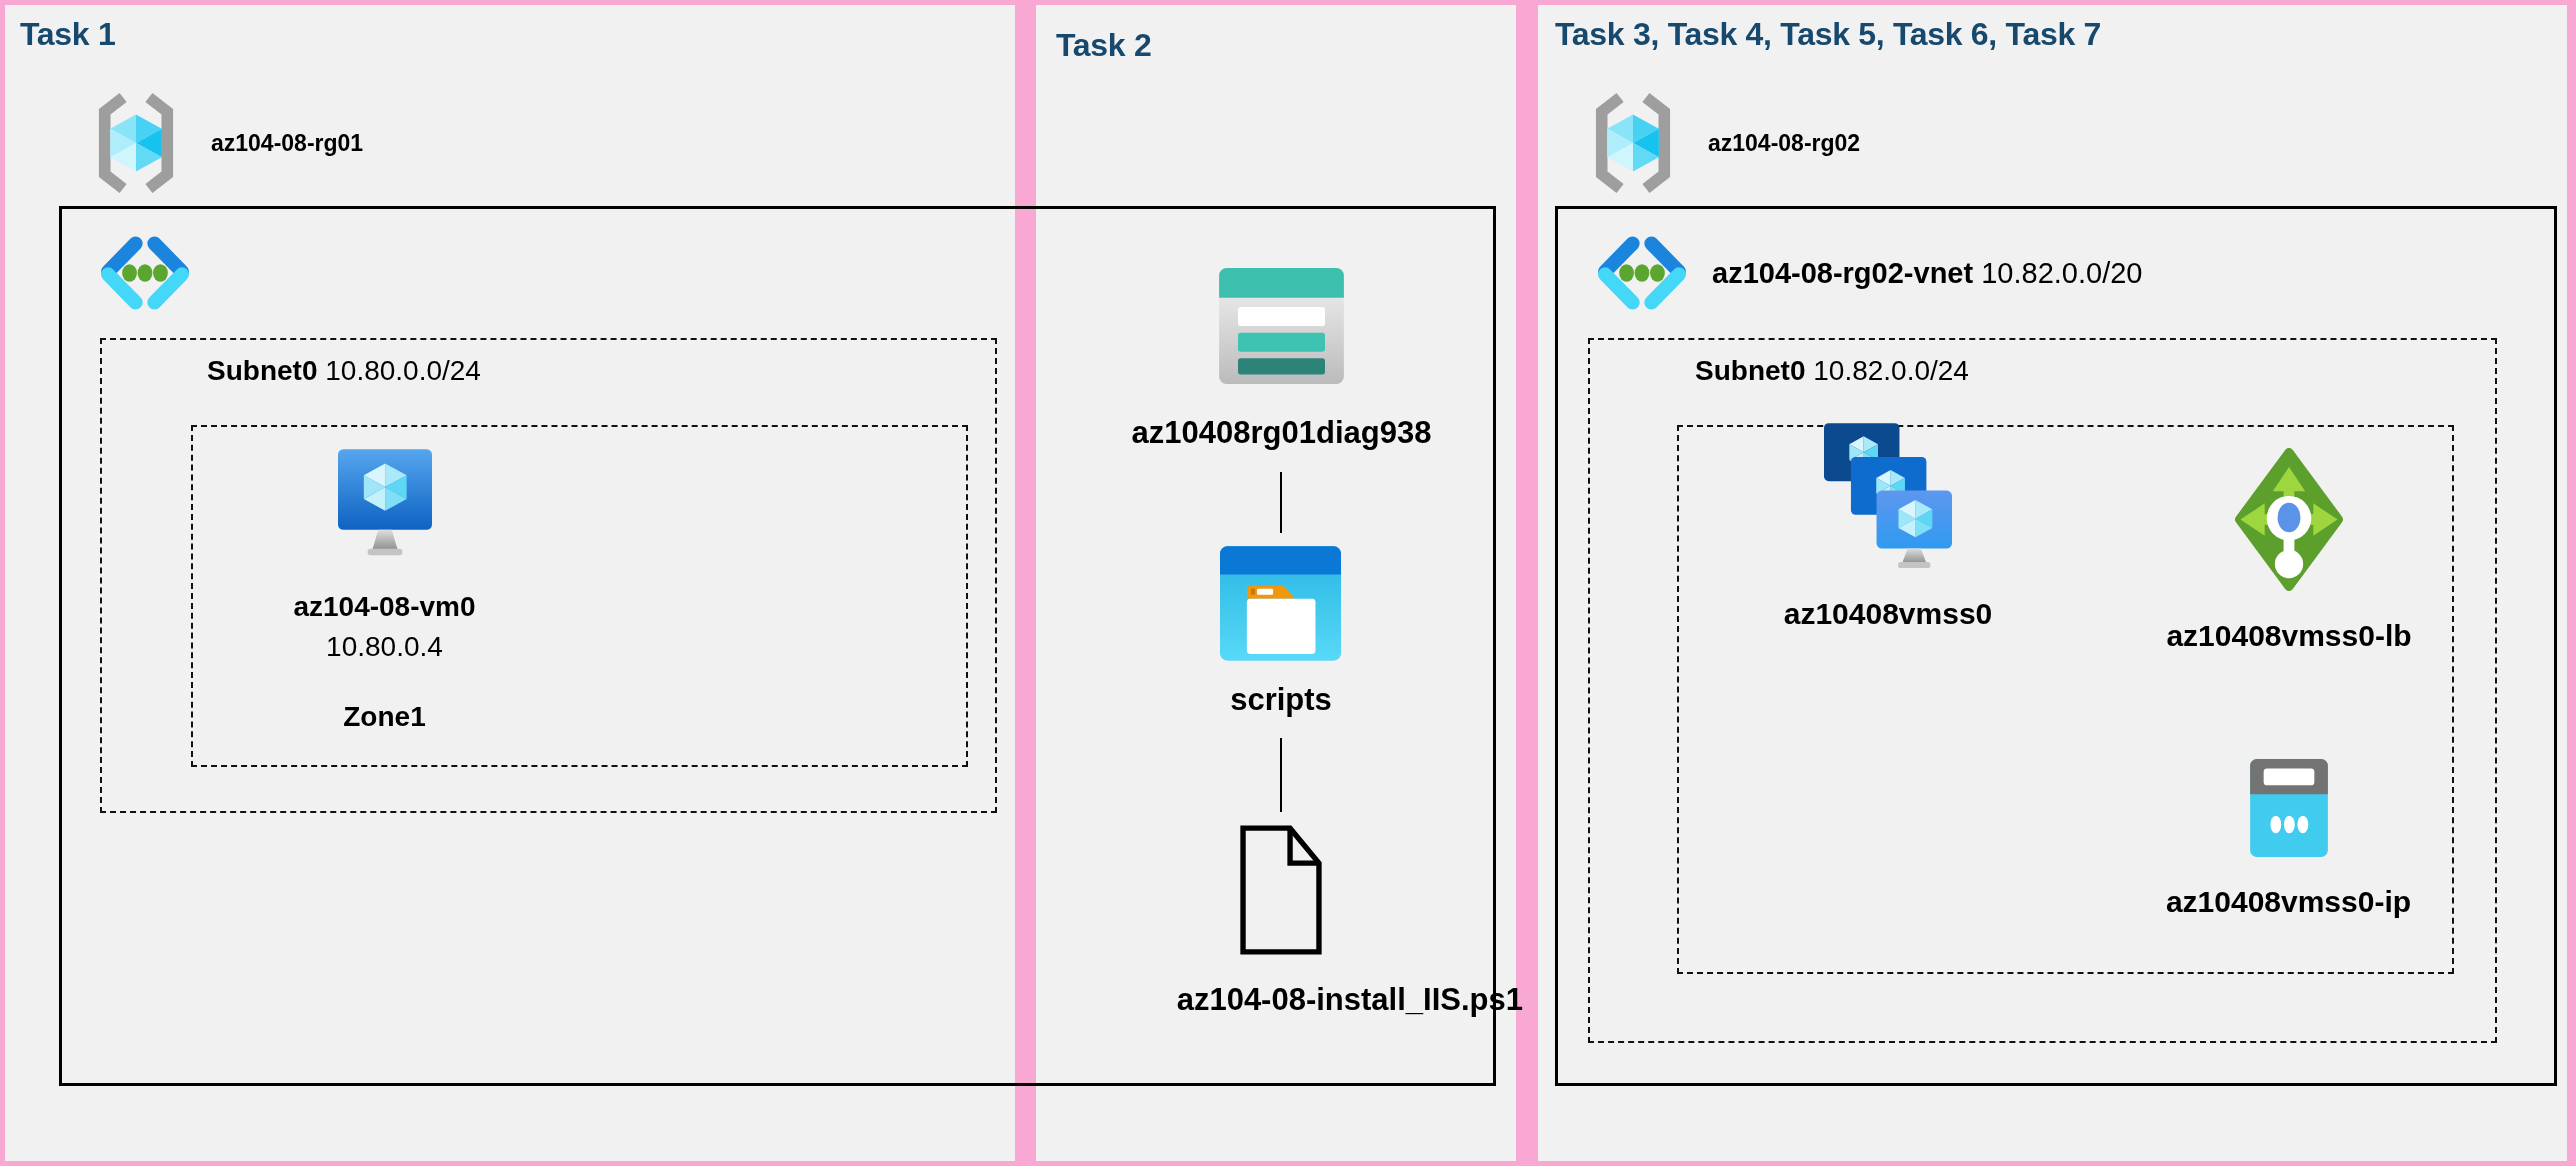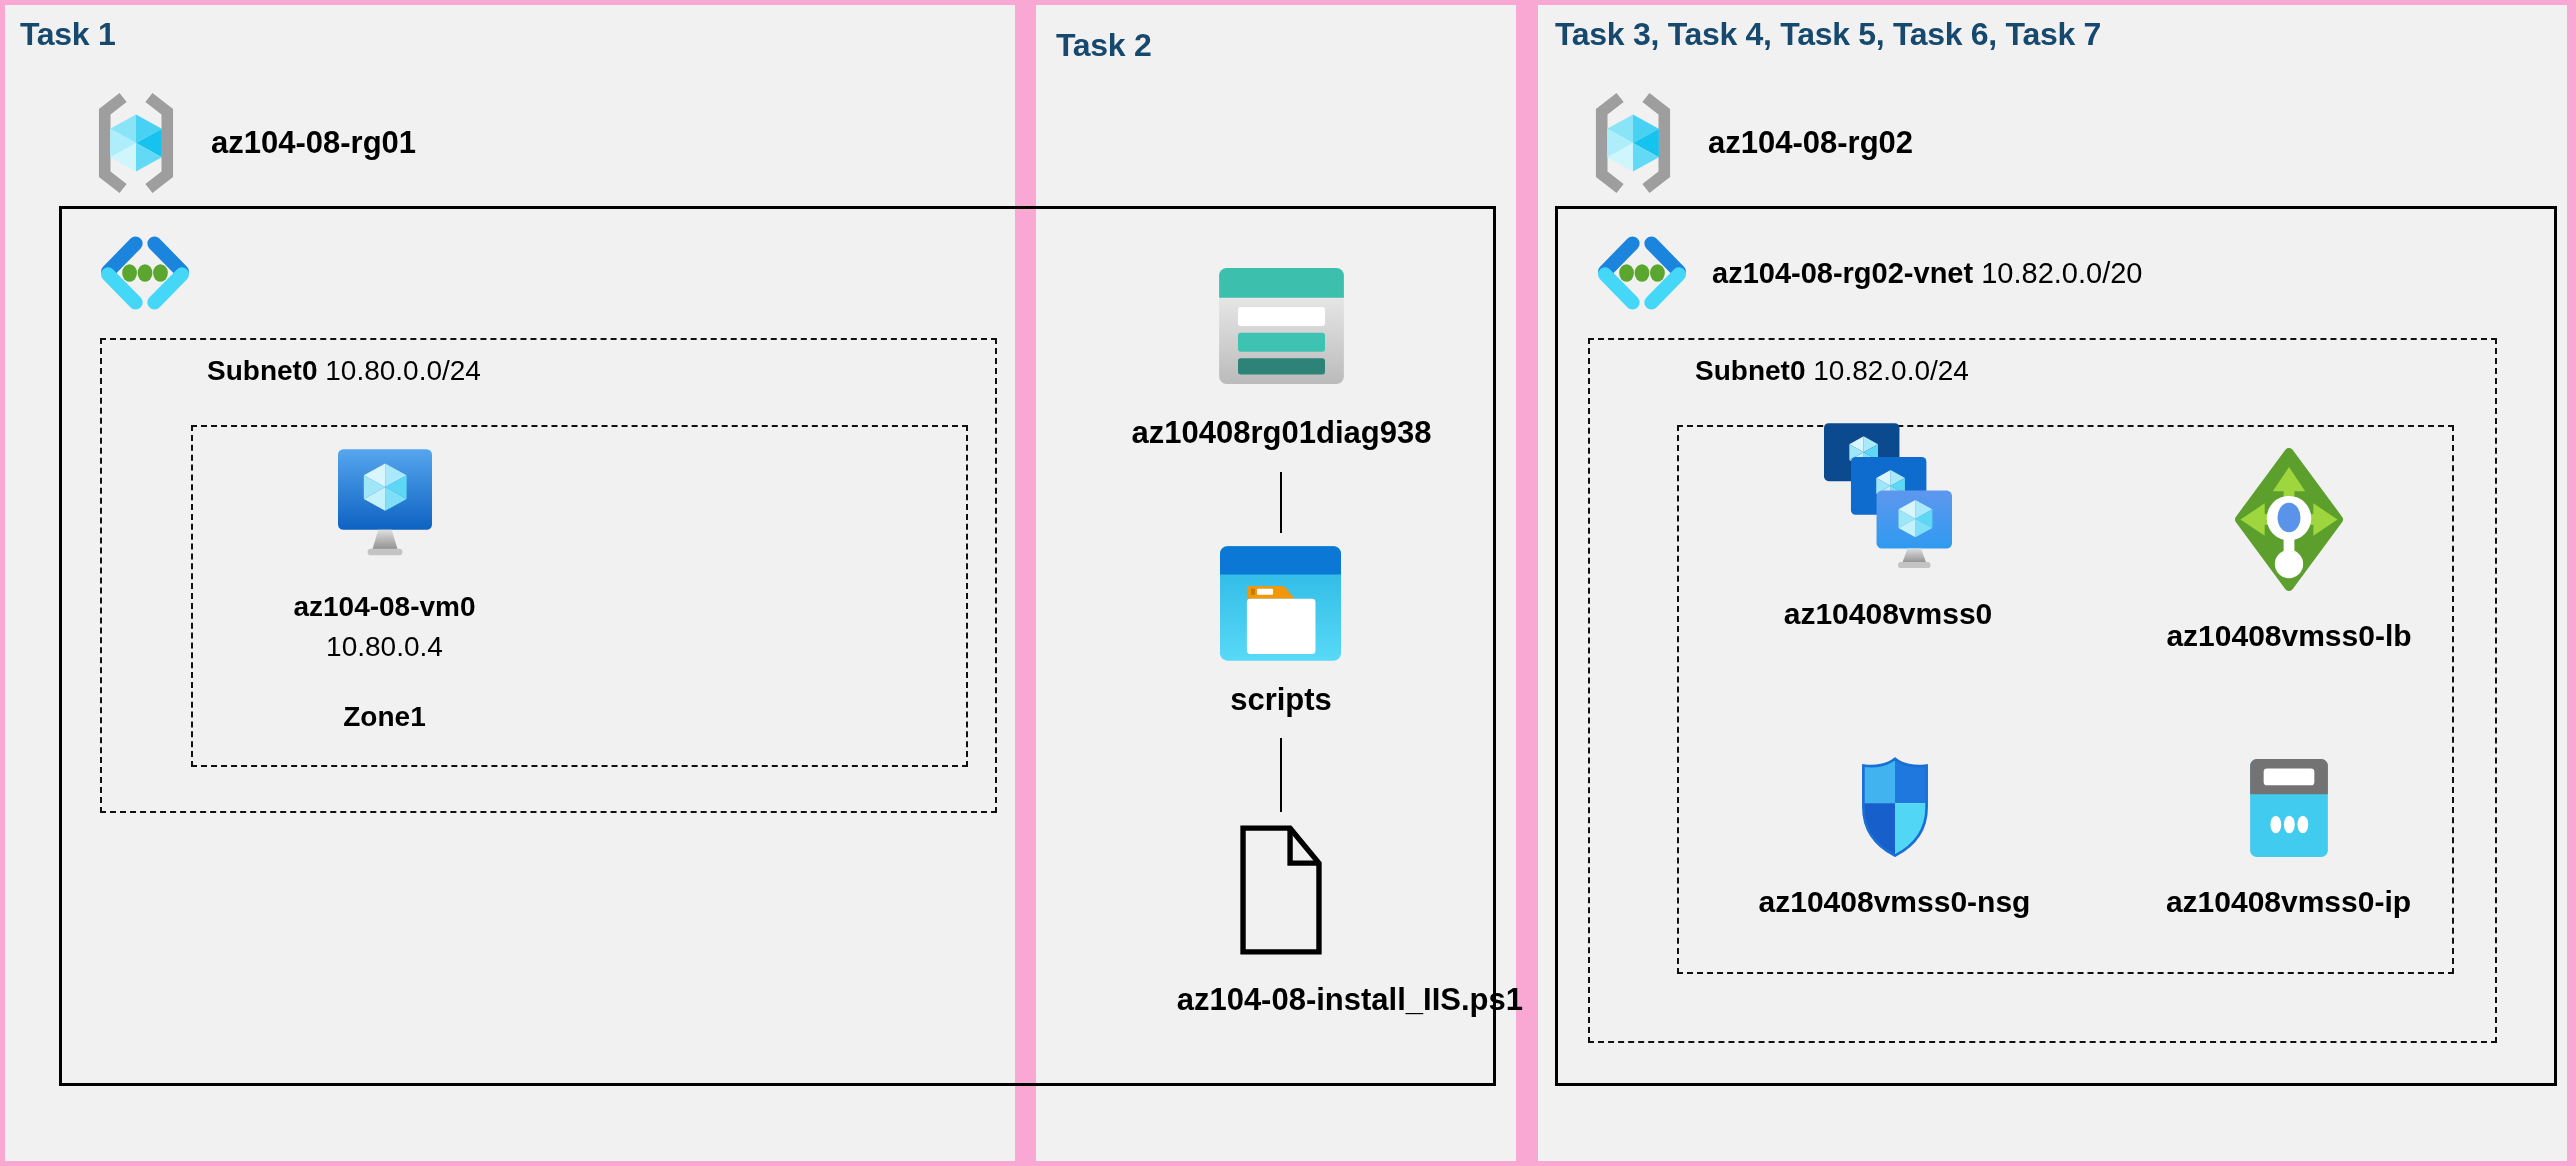--- a/index.html
+++ b/index.html
@@ -3,21 +3,21 @@
 <meta charset="utf-8">
 <style>
   html,body{margin:0;padding:0;background:#ffffff;}
   .stage{position:relative;width:2576px;height:1166px;background:#f9a8d4;
          font-family:"Liberation Sans",sans-serif;color:#000;overflow:hidden;}
   .panel{position:absolute;top:5.4px;height:1156px;background:#f1f1f1;}
   .hdr{position:absolute;font-size:32px;font-weight:700;color:#17486d;letter-spacing:-0.3px;}
   .solid-box{position:absolute;border:3.4px solid #000;box-sizing:border-box;}
   .dash-box{position:absolute;border:2px dashed #111;box-sizing:border-box;}
   .iconrow{position:absolute;display:flex;align-items:center;}
-  .rg-label{font-size:31px;font-weight:700;margin-left:24px;}
+  .rg-label{font-size:23px;font-weight:700;margin-left:24px;}
   .vnet-label{font-size:29px;margin-left:23px;white-space:nowrap;}
   .vnet-label .b{font-weight:700;}
   .subnet-label{position:absolute;left:105px;top:15px;font-size:28px;white-space:nowrap;}
   .subnet-label .b{font-weight:700;}
   .card{position:absolute;text-align:center;}
   .card .name{font-size:28px;font-weight:700;margin-top:34px;}
   .card .ip{font-size:28px;margin-top:8px;}
   .card .zone{font-size:28px;font-weight:700;margin-top:38px;}
   .t2-label{position:absolute;text-align:center;font-size:31px;font-weight:700;white-space:nowrap;}
   .t3-label{font-size:30px;font-weight:700;margin-top:28px;white-space:nowrap;}
@@ -200,32 +200,20 @@
       <rect x="84" y="98" width="42" height="16" fill="#9ed63e"></rect>
       <polygon points="152,106 116,82 116,130" fill="#9ed63e"></polygon>
       <circle cx="80" cy="104" r="33" fill="#ffffff"></circle>
       <rect x="72" y="128" width="16" height="42" fill="#ffffff"></rect>
       <circle cx="80" cy="172" r="21" fill="#ffffff"></circle>
       <ellipse cx="80" cy="103" rx="17" ry="22" fill="#5b93e8"></ellipse>
     </svg>
     <div class="t3-label">az10408vmss0-lb</div>
   </div>
 
-  <div class="card" style="left:1746px;top:756px;width:297px;">
-    <svg width="74" height="101" viewBox="0 0 110 150">
-      <g clip-path="url(#clip-shield)">
-        <rect x="0" y="0" width="55" height="70" fill="#41b4f0"></rect>
-        <rect x="55" y="0" width="55" height="70" fill="#1e78de"></rect>
-        <rect x="0" y="70" width="55" height="80" fill="#1760cc"></rect>
-        <rect x="55" y="70" width="55" height="80" fill="#52d6f6"></rect>
-      </g>
-      <path d="M55,4 C66,13 84,17 102,14 L102,76 C102,112 82,134 55,148 C28,134 8,112 8,76 L8,14 C26,17 44,13 55,4 Z" fill="none" stroke="#1a6fd4" stroke-width="4"></path>
-    </svg>
-    <div class="t3-label">az10408vmss0-nsg</div>
-  </div>
 
   <div class="card" style="left:2140px;top:759px;width:297px;">
     <svg width="78" height="98" viewBox="0 0 115 145">
       <rect x="0" y="0" width="115" height="145" rx="10" fill="#41cbee"></rect>
       <path d="M0,52 v-42 a10,10 0 0 1 10,-10 h95 a10,10 0 0 1 10,10 v42 z" fill="#737373"></path>
       <rect x="20" y="14" width="75" height="25" rx="5" fill="#ffffff"></rect>
       <ellipse cx="38" cy="97" rx="8" ry="13" fill="#ffffff"></ellipse>
       <ellipse cx="58" cy="97" rx="8" ry="13" fill="#ffffff"></ellipse>
       <ellipse cx="78" cy="97" rx="8" ry="13" fill="#ffffff"></ellipse>
     </svg>

